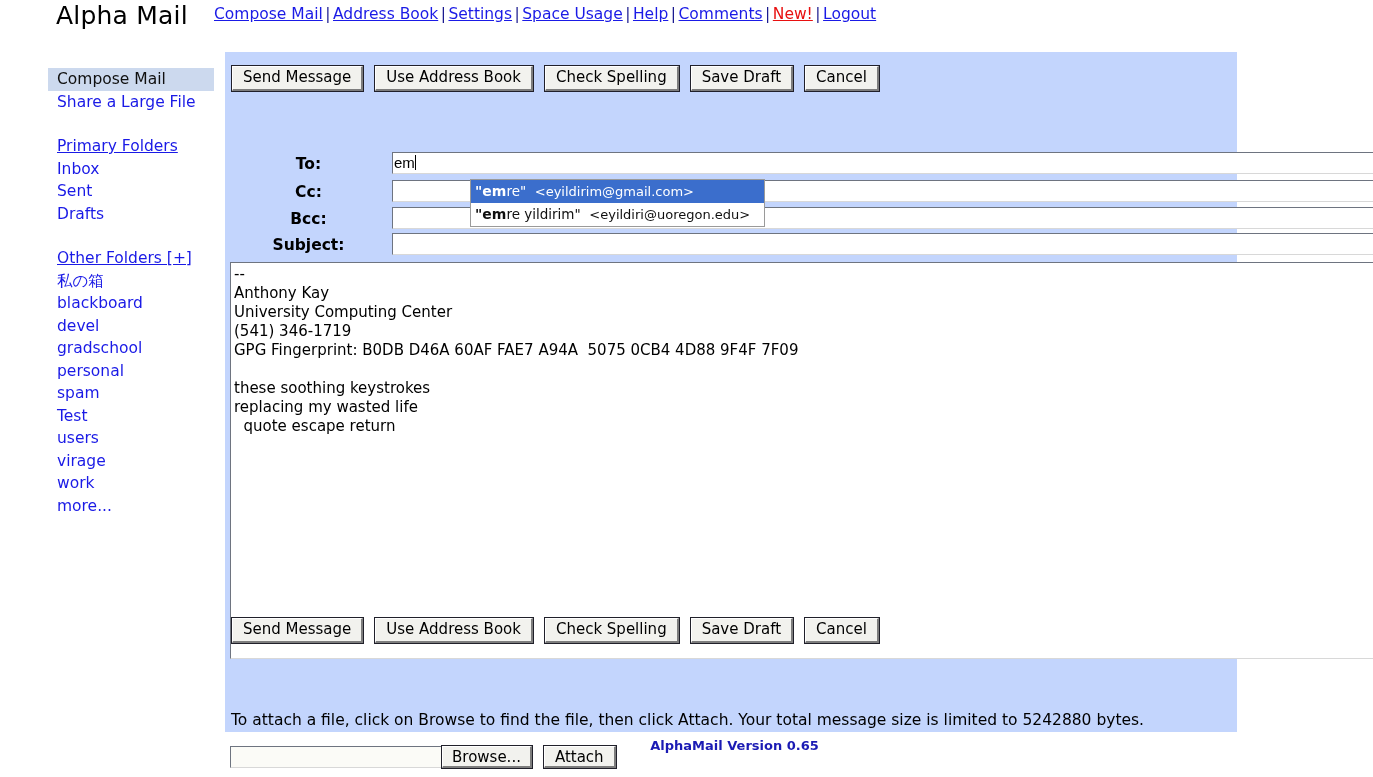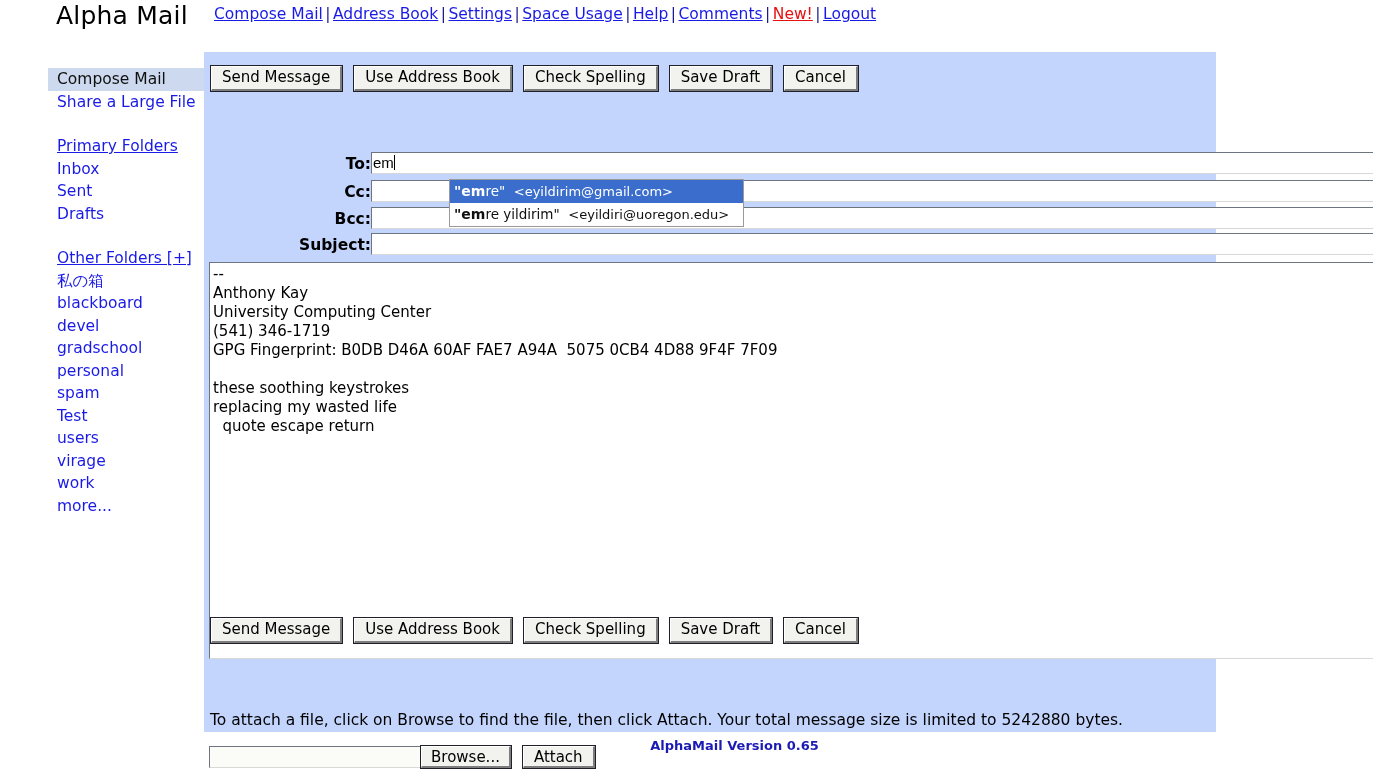--- a/index.html
+++ b/index.html
@@ -78,21 +78,21 @@
   }
   #sidebar .row.heading a {
     text-decoration: underline;
     text-underline-offset: 1px;
   }
   #sidebar .gap { height: 22px; }
 
   
   #panel {
     position: absolute;
-    left: 156px;
+    left: 177px;
     top: 52px;
     width: 1012px;
     height: 680px;
     background: #c3d5fd;
   }
 
   .btnrow {
     position: absolute;
     left: 7px;
     white-space: nowrap;
@@ -112,21 +112,21 @@
     margin-right: 12px;
     line-height: 19px;
     cursor: default;
   }
   .btn:last-child { margin-right: 0; }
   .flabel {
     position: absolute;
     font-size: 15.5px;
     font-weight: bold;
     color: #000000;
-    text-align: right;
+    text-align: center;
     line-height: 22px;
     white-space: nowrap;
   }
   .finput {
     position: absolute;
     background: #ffffff;
     border-top: 1.4px solid #6e7480;
     border-left: 1.4px solid #6e7480;
     border-right: 1px solid #d8d8d8;
     border-bottom: 1px solid #d8d8d8;

